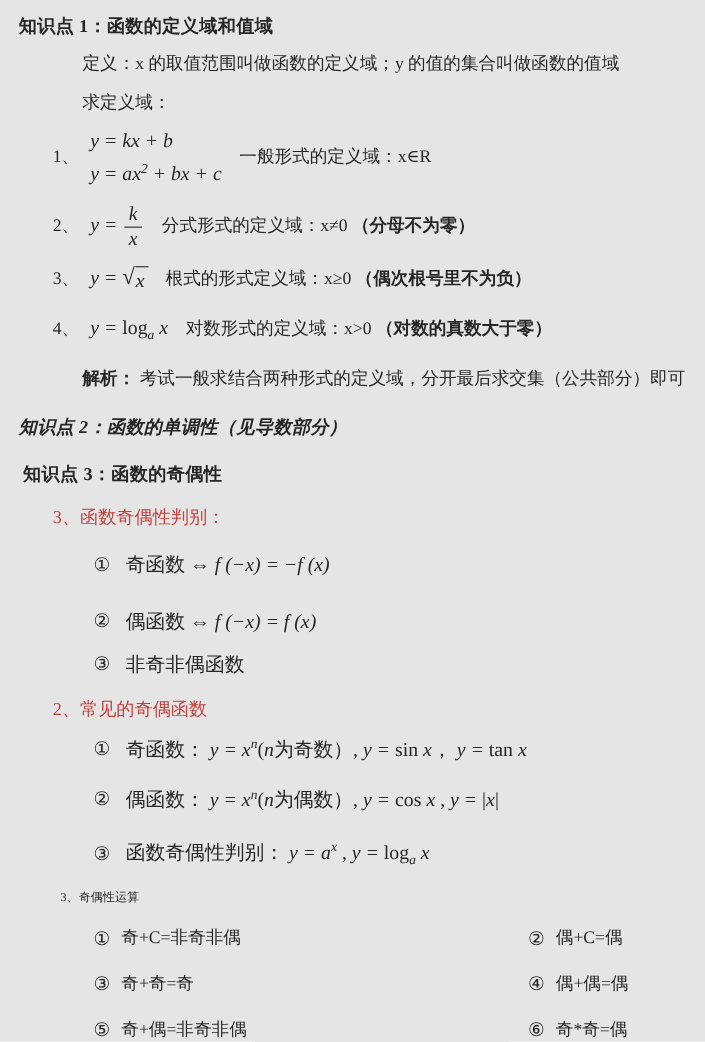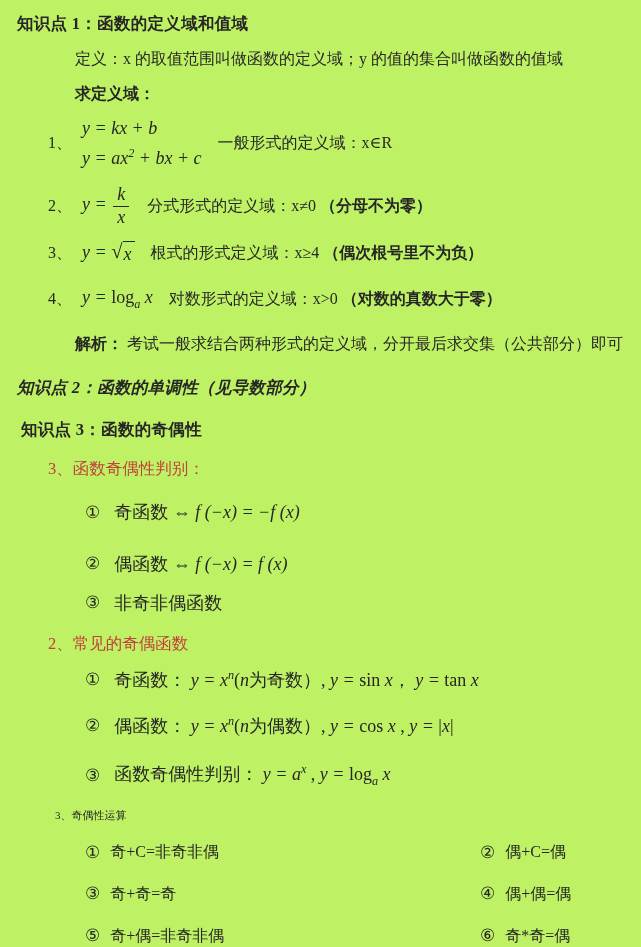--- a/index.html
+++ b/index.html
@@ -5,21 +5,21 @@
   html,body{margin:0;padding:0;background:#ffffff;}
   .page{
     width:641px;height:947px;background:#ffffff;color:#262626;
     font-family:"Liberation Serif","DejaVu Serif",serif;
     font-size:16px;line-height:1.4;
     box-sizing:border-box;padding:12px 0 0 17px;
     overflow:hidden;position:relative;
   }
   .kp-title{font-weight:bold;font-size:16.5px;margin:0 0 13px 0;letter-spacing:0.3px;}
   .body-line{margin:0 0 13px 58px;white-space:nowrap;}
-  .find-line{margin:0 0 10px 58px;font-weight:bold;}
+  .find-line{margin:0 0 10px 58px;}
   .red{color:#c2413d;}
   .red-heading{margin:0 0 20px 31px;font-size:16.5px;}
   .red-heading2{margin:16px 0 12px 31px;font-size:16.5px;}
 
   
   .d-item{display:flex;align-items:center;margin:0 0 14px 31px;}
   .d-num{margin-right:10px;}
   .stack{display:flex;flex-direction:column;align-items:flex-start;gap:4px;}
   .math{font-size:18px;white-space:nowrap;}
   .tk-it{font-style:italic;font-family:"Liberation Serif","DejaVu Serif",serif;text-align:center;}
@@ -46,21 +46,21 @@
   .mb14{margin-bottom:14px;} .mb4{margin-bottom:4px;} .mb18{margin-bottom:18px;}
 
   .ops-heading{margin:0 0 17px 38px;font-size:11px;}
   .ops-grid{display:grid;grid-template-columns:395px 1fr;row-gap:18px;margin-left:68px;}
   .ops-cell{display:flex;align-items:center;}
   .ops-cell .c-marker{margin-right:10px;}
 </style>
 </head>
 <body>
 
-<div class="page" style="background: #bef264; color: rgb(38, 38, 38);">
+<div class="page" style="background: #e5e5e5; color: rgb(38, 38, 38);">
 
   <h1 class="kp-title">知识点 1：函数的定义域和值域</h1>
 
   <p class="body-line">定义：x 的取值范围叫做函数的定义域；y 的值的集合叫做函数的值域</p>
   <p class="body-line find-line">求定义域：</p>
 
   <div class="d-item">
     <span class="d-num">1、</span>
     <span class="stack">
       <span class="math"><span class="tk-it">y = kx + b</span></span>
@@ -77,21 +77,21 @@
         </span></span>
     <span class="desc"><span class="tk-up">分式形式的定义域：x≠0 </span><span class="tk-bold">（分母不为零）</span></span>
   </div>
 
   <div class="d-item" style="margin-bottom:18px;">
     <span class="d-num">3、</span>
     <span class="math"><span class="tk-it">y = </span><span class="rad">
           <span class="rad-sign">√</span>
           <span class="rad-arg">x</span>
         </span></span>
-    <span class="desc"><span class="tk-up">根式的形式定义域：x≥4 </span><span class="tk-bold">（偶次根号里不为负）</span></span>
+    <span class="desc"><span class="tk-up">根式的形式定义域：x≥0 </span><span class="tk-bold">（偶次根号里不为负）</span></span>
   </div>
 
   <div class="d-item" style="margin-bottom:20px;">
     <span class="d-num">4、</span>
     <span class="math"><span class="tk-it">y = </span><span class="tk-up">log</span><sub class="tk-sub">a</sub><span class="tk-it"> x</span></span>
     <span class="desc"><span class="tk-up">对数形式的定义域：x&gt;0 </span><span class="tk-bold">（对数的真数大于零）</span></span>
   </div>
 
   <p class="analysis">
     <span class="analysis-label">解析：</span>

